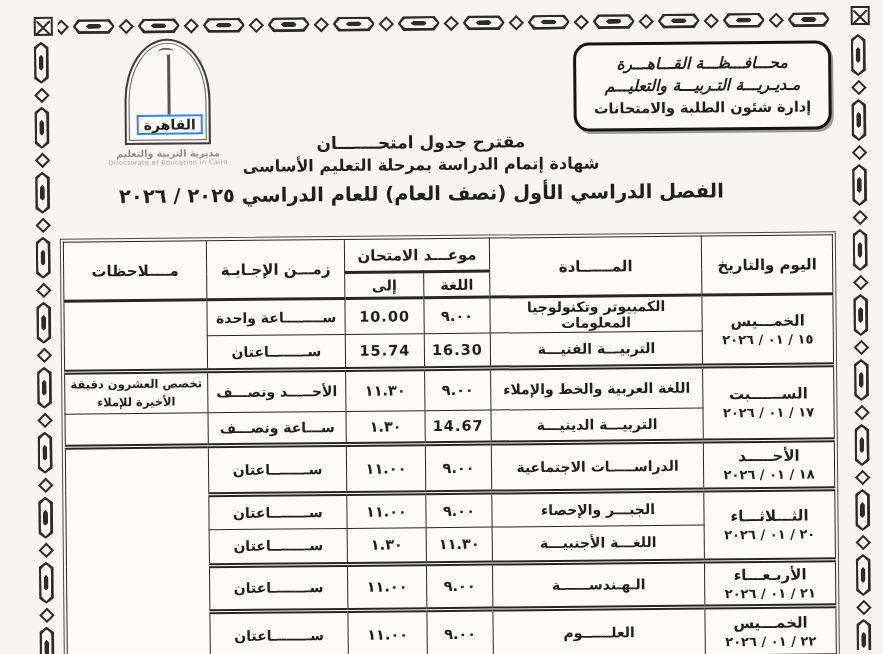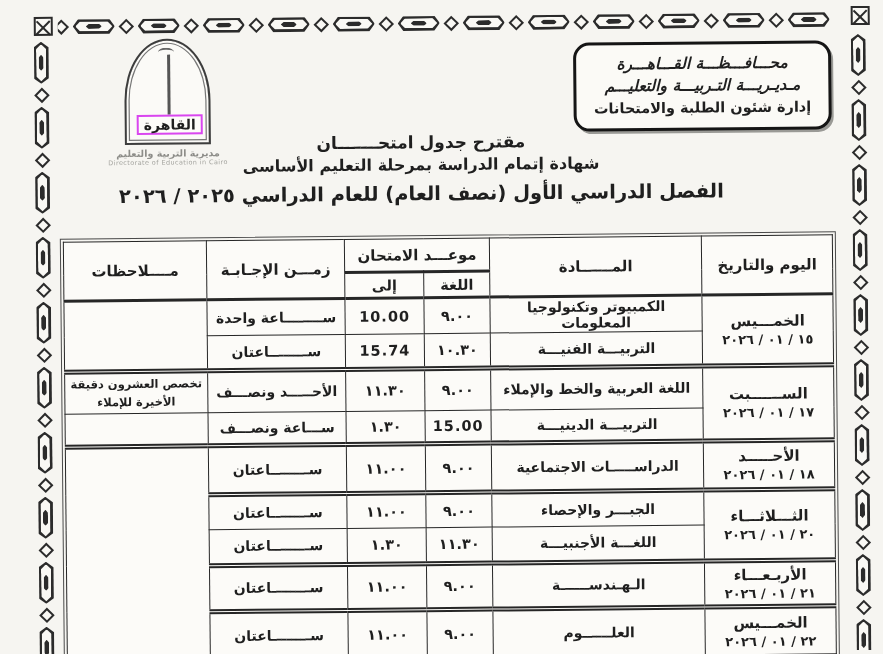--- a/index.html
+++ b/index.html
@@ -46,21 +46,21 @@
   
   .logo { position:absolute; top:36px; left:92px; width:150px; text-align:center; }
   .arch { position:relative; width:86px; height:106px; margin:0 auto;
     border:2.5px solid #3d3d3d; border-bottom-width:2px;
     border-radius: 43px 43px 0 0 / 62px 62px 0 0; background:#fbfaf7;
     box-shadow: inset 0 0 0 2px #fbfaf7, inset 0 0 0 3.2px #777; }
   .minaret { position:absolute; left:50%; top:14px; width:2.5px; height:72px; background:#555; }
   .minaret::before { content:""; position:absolute; top:-7px; left:-9px; width:16px; height:7px;
     border-top:2px solid #666; border-radius:50% 50% 0 0; }
   .city-label { position:absolute; bottom:8px; right:6px; padding:0 5px;
-    border:2px solid #d946ef; background:#fdfcf9; font-weight:bold; font-size:14px; }
+    border:2px solid #3b82f6; background:#fdfcf9; font-weight:bold; font-size:14px; }
   .logo-cap-ar { margin-top:3px; font-size:9.5px; color:#8d8d89; font-weight:bold; letter-spacing:1px; }
   .logo-cap-en { font-size:6.5px; color:#a5a5a0; letter-spacing:0.4px; }
 
   
   .titles { position:absolute; top:132px; left:110px; width:620px; text-align:center; }
   .t1 { font-size:17px; font-weight:bold; }
   .t2 { font-size:16px; font-weight:bold; margin-top:3px; }
   .t3 { font-size:19.5px; font-weight:bold; margin-top:8px; letter-spacing:0.2px; }
 
   
@@ -211,40 +211,40 @@
             <span class="day-date">١٥ / ٠١ / ٢٠٢٦</span>
           </td>
           <td>الكمبيوتر وتكنولوجيا المعلومات</td>
           <td class="time-val">٩.٠٠</td>
           <td class="time-val">10.00</td>
           <td>ســــــــاعة واحدة</td>
           <td rowspan="2"></td>
         </tr>
         <tr class="r2">
           <td>التربيـــة الفنيـــة</td>
-          <td class="time-val">١٠.٣٠</td>
+          <td class="time-val">16.30</td>
           <td class="time-val">15.74</td>
           <td>ســــــــاعتان</td>
         </tr>
         <tr class="r3 grp">
           <td rowspan="2">
             <span class="day-name">الســــــبت</span>
             <span class="day-date">١٧ / ٠١ / ٢٠٢٦</span>
           </td>
           <td>اللغة العربية والخط والإملاء</td>
           <td class="time-val">٩.٠٠</td>
           <td class="time-val">١١.٣٠</td>
           <td>الأحـــــد ونصـــف</td>
           <td>
             <span class="note-text">تخصص العشرون دقيقة الأخيرة للإملاء</span>
           </td>
         </tr>
         <tr class="r4">
           <td>التربيـــة الدينيـــة</td>
-          <td class="time-val">15.00</td>
+          <td class="time-val">14.67</td>
           <td class="time-val">١.٣٠</td>
           <td>ســـاعة ونصـــف</td>
           <td></td>
         </tr>
         <tr class="r5 grp">
           <td>
             <span class="day-name">الأحـــــد</span>
             <span class="day-date">١٨ / ٠١ / ٢٠٢٦</span>
           </td>
           <td>الدراســـــات الاجتماعية</td>

